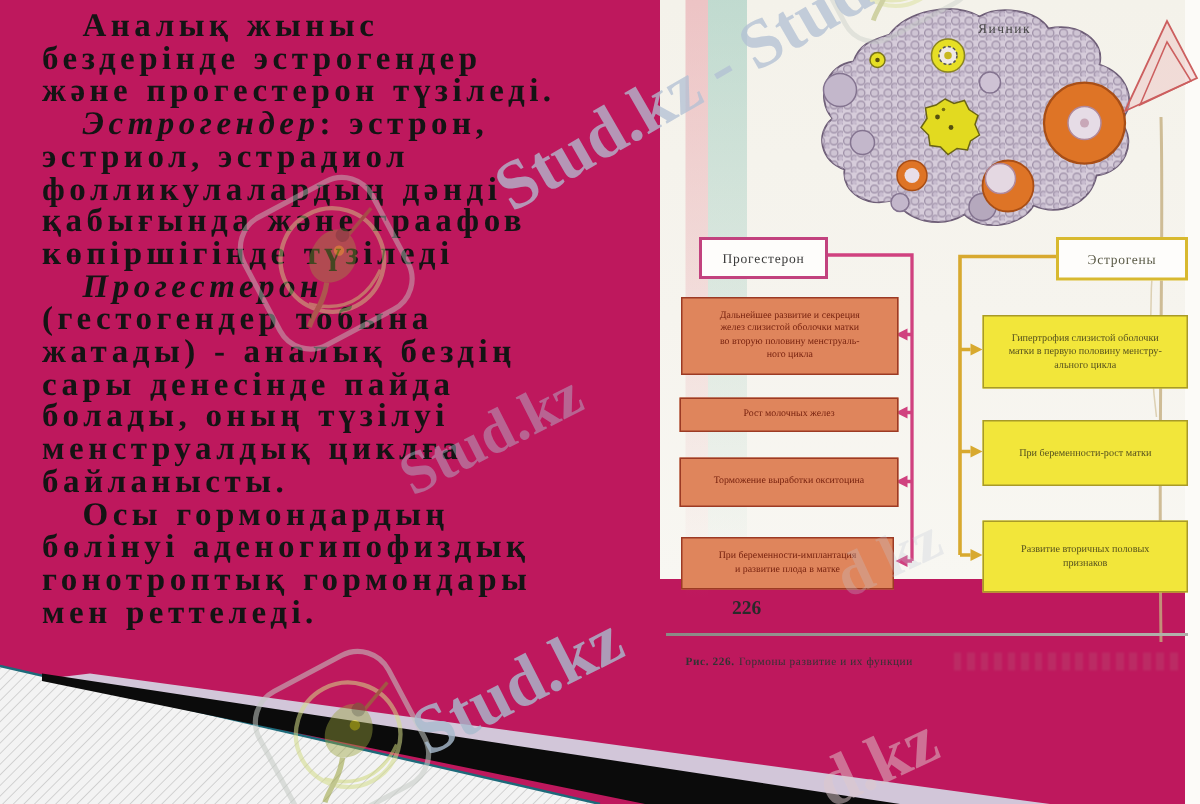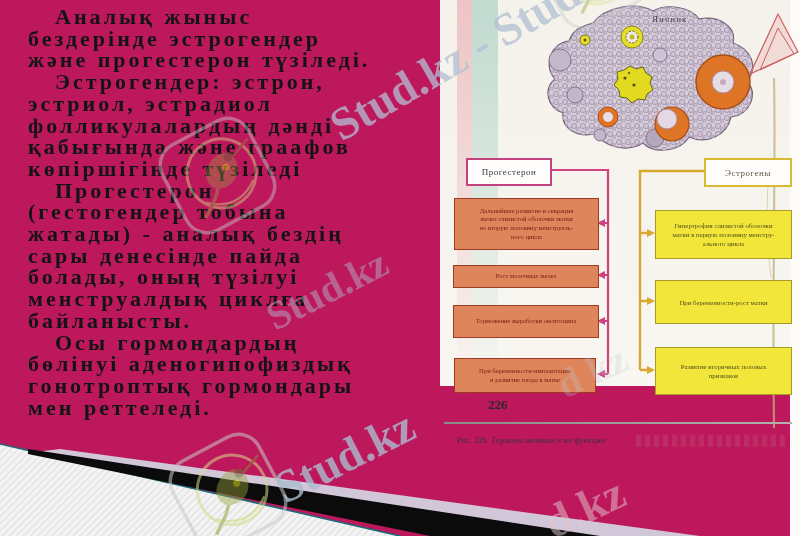--- a/index.html
+++ b/index.html
@@ -3,21 +3,21 @@
 <meta charset="utf-8">
 <style>
   html,body{margin:0;padding:0;background:#888;}
   .slide{position:relative;width:800px;height:536px;background:#be185d;overflow:hidden;
          font-family:"Liberation Serif",serif;}
 
   
   .body-text{position:absolute;left:28px;top:6px;width:428px;z-index:2;}
   .body-text p{margin:0;font-weight:bold;font-size:22px;line-height:21.7px;color:#141414;
                text-indent:27px;white-space:pre-line;letter-spacing:3px;word-spacing:1px;}
-  .lead-em{}
+  .lead-em{font-style:italic;}
 
   
   .scan{position:absolute;left:440px;top:0;width:360px;height:386px;z-index:1;
         background:linear-gradient(180deg,#f4f2ea 0%,#f6f4ee 55%,#f8f7f2 100%);}
   .band{position:absolute;top:0;}
   .band-pink{left:17px;width:15px;height:400px;
         background:linear-gradient(180deg,rgba(230,150,160,.5),rgba(230,150,160,0));}
   .band-teal{left:32px;width:26px;height:395px;
         background:linear-gradient(180deg,rgba(130,190,175,.45),rgba(130,190,175,0));}
   .right-margin{position:absolute;right:0;top:0;width:10px;height:536px;background:#fcfbf8;}
@@ -42,21 +42,21 @@
   .connectors,.ovary-svg,.edge-fig{position:absolute;pointer-events:none;}
   .connectors{left:0;top:0;}
   .ovary-svg{left:95px;top:3px;}
   .edge-fig{left:300px;top:8px;}
 
   .organ-label{position:absolute;left:212px;top:14px;font-size:9px;color:#474747;letter-spacing:1px;}
   .pagenum{position:absolute;left:2px;top:397px;font-size:13px;font-weight:bold;color:#2a2a2a;margin-left:46px;}
   .hrule{position:absolute;left:4px;top:422px;width:348px;height:2px;
          background:linear-gradient(90deg,#8a8a86,#b2b2ac);}
   .caption{position:absolute;left:17px;top:436px;font-size:7.5px;color:#333;letter-spacing:.4px;}
-  .caption .cap-b{font-weight:normal;margin-right:3px;text-align:right;}
+  .caption .cap-b{font-weight:bold;margin-right:3px;text-align:right;}
   .bleed{position:absolute;left:196px;top:435px;width:150px;height:12px;opacity:.8;
          background:repeating-linear-gradient(90deg,rgba(180,140,140,.22) 0 5px,rgba(0,0,0,0) 5px 9px);
          filter:blur(.7px);}
 
   
   .corner{position:absolute;left:0;top:0;z-index:3;pointer-events:none;}
 
   
   .wm{position:absolute;font-family:"Liberation Serif",serif;font-weight:bold;
       white-space:nowrap;pointer-events:none;z-index:4;}
@@ -170,21 +170,21 @@
 
     <div class="fbox ybox" id="yb1">Гипертрофия слизистой оболочки
 матки в первую половину менстру-
 ального цикла</div>
     <div class="fbox ybox" id="yb2">При беременности-рост матки</div>
     <div class="fbox ybox" id="yb3">Развитие вторичных половых
 признаков</div>
 
     <div class="pagenum">226</div>
     <div class="hrule"></div>
-    <div class="caption"><span class="cap-b">Рис. 226.</span><span>Гормоны яичника и их функции</span></div>
+    <div class="caption"><span class="cap-b">Рис. 226.</span><span>Гормоны развитие и их функции</span></div>
     <div class="bleed"></div>
   </div>
 
   <svg class="corner" width="800" height="536" viewBox="0 0 800 536">
     <defs>
       <pattern id="hatch" width="5" height="5" patternUnits="userSpaceOnUse" patternTransform="rotate(45)">
         <rect width="5" height="5" fill="#f3f3f3"></rect>
         <line x1="0" y1="0" x2="0" y2="5" stroke="#cfcfcf" stroke-width="1.2"></line>
       </pattern>
       <g id="wmlogo">

